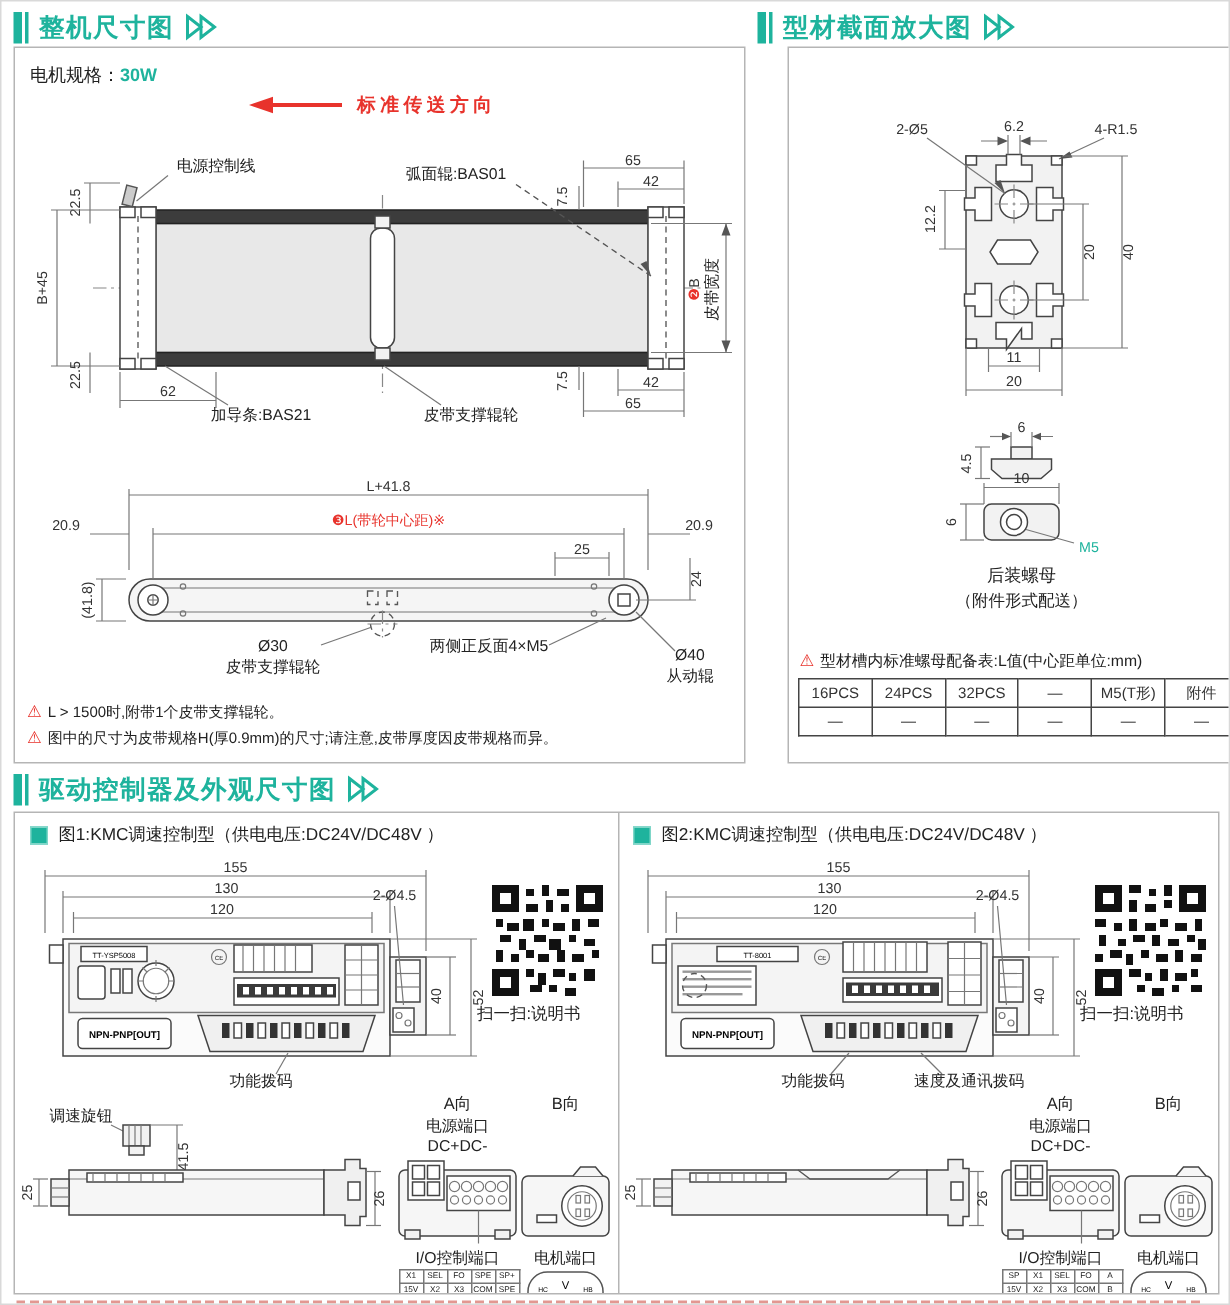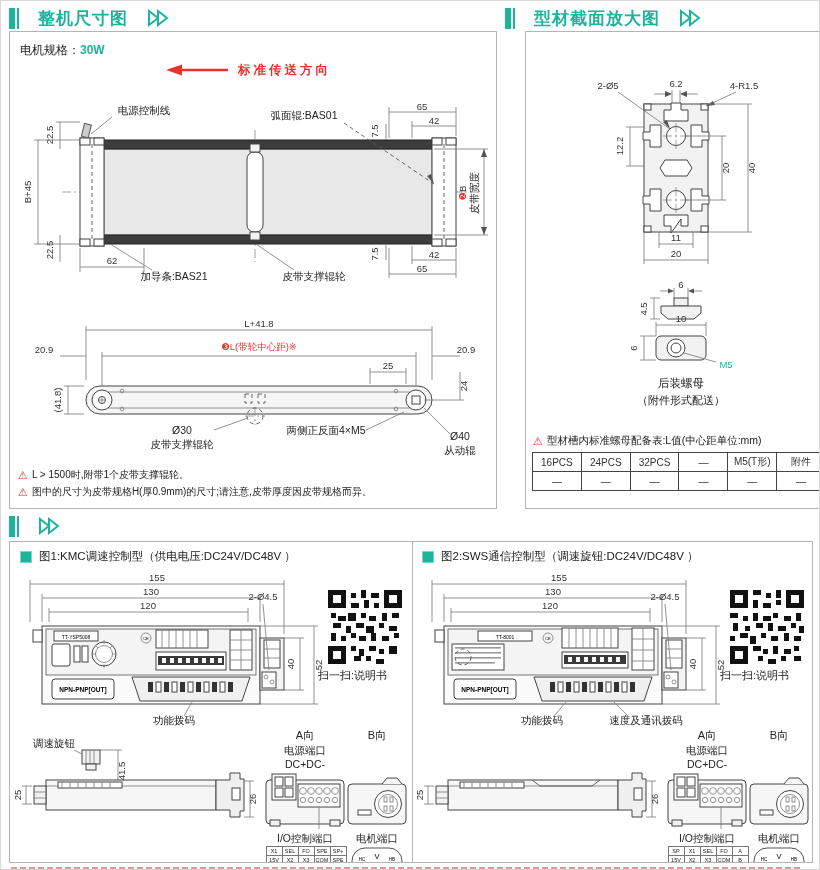--- a/index.html
+++ b/index.html
@@ -1,21 +1,21 @@
 <!DOCTYPE html>
 <html><head>
 <meta charset="utf-8">
 <style>
   :root{ --teal:#1eb39d; --red:#e8332c; --ink:#333; --line:#555; }
   *{margin:0;padding:0;box-sizing:border-box}
   body{background:#fff;font-family:"Liberation Sans","DejaVu Sans",sans-serif;color:var(--ink)}
   .page{position:relative;width:820px;height:870px;background:#fff;border:1px solid #d9d9d9;overflow:hidden}
   .abs{position:absolute}
   .panel{position:absolute;border:1px solid #b5b5b5;background:#fff}
-  .hdr{position:absolute;display:flex;align-items:center;gap:19px;height:26px}
+  .hdr{position:absolute;display:flex;align-items:center;gap:7px;height:26px}
   .hdr .bars{width:10px;height:21px;background:linear-gradient(90deg,var(--teal) 0 6px,#fff 6px 8px,var(--teal) 8px 10px)}
   .hdr .t{font-size:17px;font-weight:bold;color:var(--teal);letter-spacing:1px}
   .figcap{position:absolute;display:flex;align-items:center;gap:7px}
   .figcap .sq{width:12px;height:12px;background:var(--teal);border:1px solid #7fd6c8}
   .figcap .ct{font-size:11.5px;color:#222}
   .motor{position:absolute;font-size:12px;color:#222}
   .motor b{font-weight:bold;color:var(--teal)}
   .note{position:absolute;font-size:10px;color:#222;display:flex;gap:4px;align-items:center}
   .warn{color:var(--red);font-size:11px;line-height:1}
   .dirtext{fill:var(--red);font-weight:bold;font-size:12.5px;letter-spacing:3px}
@@ -333,20 +333,21 @@
         <td>—</td>
         <td>—</td>
         <td>—</td>
       </tr>
     </tbody>
       </table>
   </div>
 
   <div class="hdr" style="left:8px;top:512px">
     <div class="bars"></div>
+    <div class="t">驱动控制器及外观尺寸图</div>
     <svg width="22" height="16">
       <polygon points="2,1 11,8 2,15" fill="none" stroke="#1eb39d" stroke-width="2"></polygon>
       <polygon points="11,1 20,8 11,15" fill="none" stroke="#1eb39d" stroke-width="2"></polygon>
     </svg>
   </div>
 
   <div class="panel" style="left:8px;top:540px;width:804px;height:322px;overflow:hidden">
     <div class="divider" style="left:402px;top:0;width:1px;height:322px"></div>
 
     <div class="abs" style="left:0;top:0;width:402px;height:322px">
@@ -596,21 +597,21 @@
         <text x="43" y="27" style="font-size:4.5px" text-anchor="middle">5V</text>
         <text x="13" y="39" style="font-size:4.5px" text-anchor="middle">HA</text>
         <text x="29" y="42" style="font-size:7.5px" text-anchor="middle">U</text>
         <text x="44" y="39" style="font-size:4px" text-anchor="middle">GND</text>
       </svg>
     </div>
 
     <div class="abs" style="left:402px;top:0;width:402px;height:322px">
       <div class="figcap" style="left:10px;top:7px">
         <span class="sq"></span>
-        <span class="ct">图2:SWS通信控制型（调速旋钮:DC24V/DC48V ）</span>
+        <span class="ct">图2:KMC调速控制型（供电电压:DC24V/DC48V ）</span>
       </div>
 
       <svg class="abs" style="left:6px;top:28px" width="310" height="162" viewBox="0 0 310 162">
         <line x1="14" y1="52" x2="14" y2="10" class="thin"></line>
           <line x1="268" y1="64" x2="268" y2="10" class="thin"></line>
         <line x1="14" y1="14" x2="268" y2="14" class="thin"></line>
         <text x="141" y="11" class="d" text-anchor="middle">155</text>
         <line x1="26" y1="52" x2="26" y2="24" class="thin"></line>
           <line x1="244" y1="52" x2="244" y2="24" class="thin"></line>
         <line x1="26" y1="28" x2="244" y2="28" class="thin"></line>

